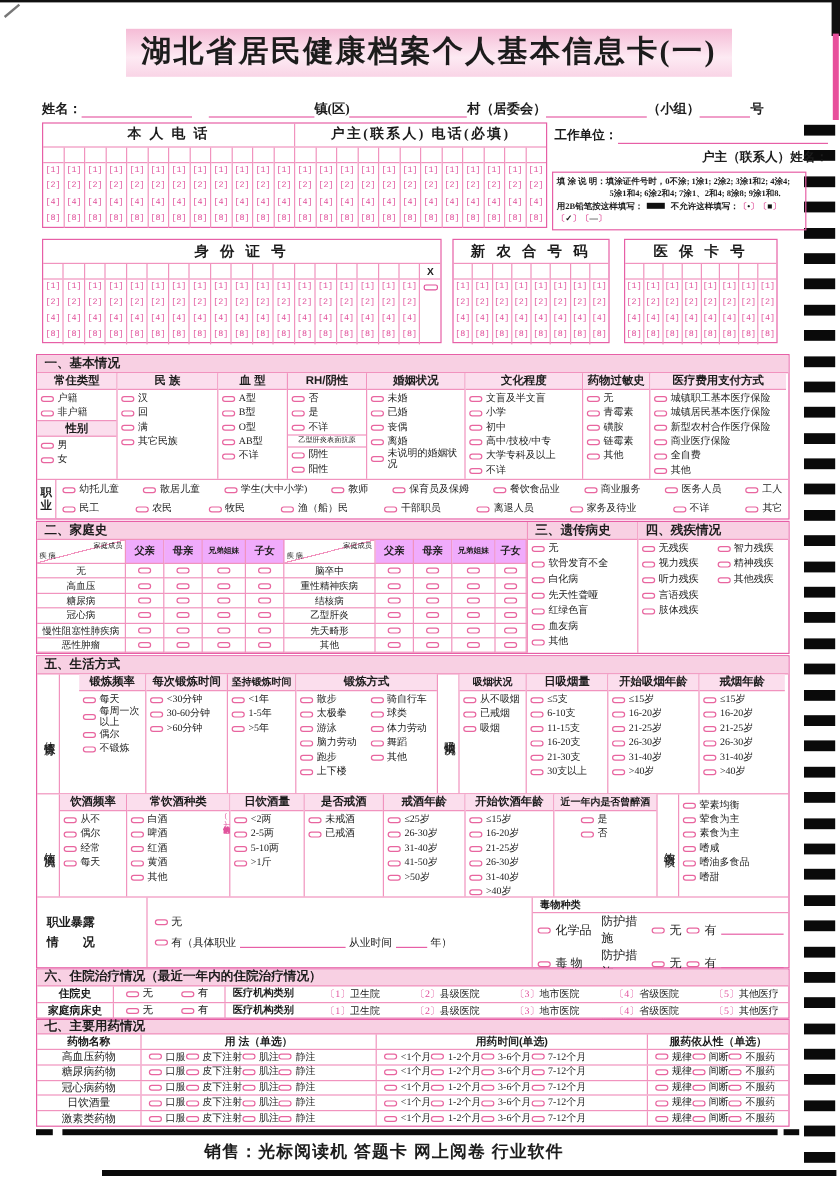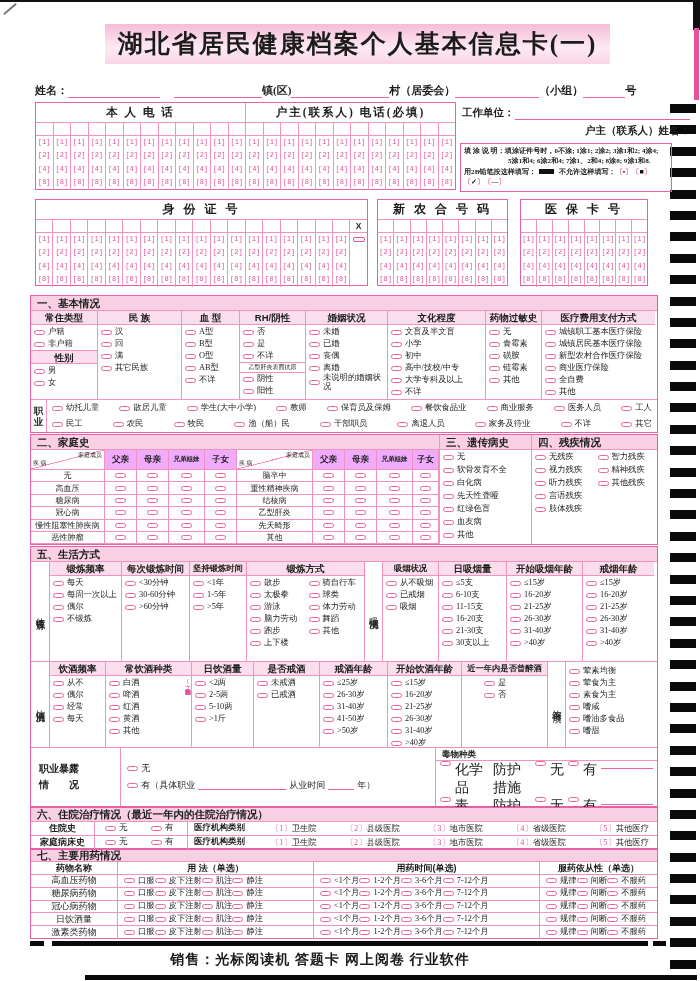--- a/index.html
+++ b/index.html
@@ -42,21 +42,21 @@
   .half{flex:1;display:flex;}
   .half + .half{border-left:1.5px solid var(--pb);}
   .darea{display:flex;width:100%;}
   .dcol{flex:1;display:flex;flex-direction:column;}
   .dcol + .dcol{border-left:1px solid var(--pb);}
   .dblank{height:13px;border-bottom:1px solid var(--pb);font-size:8.5px;font-weight:bold;
     text-align:center;line-height:12px;}
   .dcell{height:13.4px;font-size:7px;color:var(--ptx);text-align:center;line-height:13.4px;
     font-family:"Liberation Mono",monospace;white-space:nowrap;}
   .id-hdr{height:20px;border-bottom:1px solid var(--pb);text-align:center;line-height:19px;
-    font-family:Liberation Serif, serif;font-weight:bold;font-size:12px;letter-spacing:3px;}
+    font-family:Liberation Sans, sans-serif;font-weight:bold;font-size:12px;letter-spacing:3px;}
   .wbub{display:inline-block;width:12px;height:5px;border:1px solid var(--ptx);border-radius:2px;margin-top:4px;}
 
   
   .wrow{position:absolute;left:462px;width:228px;height:16px;display:flex;align-items:flex-end;
     font-family:"Liberation Serif",serif;font-size:10.5px;font-weight:bold;}
   .wrow .ul{flex:1;}
   .instr{position:absolute;left:460px;top:143px;width:212px;height:49px;border:1.5px solid var(--pbd);
     font-family:"Liberation Serif",serif;font-size:7.1px;line-height:1.45;padding:2px 3px;font-weight:bold;}
   .instr .ind{padding-left:44px;}
   .pencil-mark{display:inline-block;width:15px;height:5px;background:#111;margin:0 3px;}
@@ -113,39 +113,39 @@
   .dis{width:137px;border-left:1px solid var(--pb);}
   .gen .opt,.dis .opt{min-height:13px;}
   .dis-cols{display:flex;}
   .dis-cols .opts{flex:1;}
 
   
   #sec5{top:546px;height:261px;}
   .s5-a{display:flex;height:100px;border-bottom:1px solid var(--pb);}
   .s5-b{display:flex;height:86px;border-bottom:1px solid var(--pb);}
   .s5-c{display:flex;height:58px;}
-  .a1{width:18px;} .a2{width:72px;} .a3{width:68px;} .a4{width:57px;} .a5{width:118px;}
+  .a1{width:18px;} .a2{width:72px;padding-left:16px;} .a3{width:68px;} .a4{width:57px;} .a5{width:118px;}
   .a6{width:18px;} .a7{width:56px;} .a8{width:68px;} .a9{width:76px;} .a10{width:72px;}
   .b1{width:18px;} .b2{width:56px;} .b3{width:86px;position:relative;} .b4{width:62px;}
   .b5{width:66px;} .b6{width:68px;} .b7{width:74px;} .b8{width:86px;} .b9{width:18px;} .b10{width:89px;}
   .mode-cols{display:flex;}
   .mode-cols .opts{width:59px;}
   .vnote{position:absolute;right:1px;top:16px;writing-mode:vertical-rl;text-orientation:upright;
     font-size:5.8px;color:var(--ptx);line-height:1;}
   .chdr.sm8{font-size:8.3px;}
   .exp-label{width:92px;border-right:1px solid var(--pb);display:flex;flex-direction:column;
     justify-content:center;font-size:10px;font-weight:bold;padding-left:8px;gap:2px;}
   .exp-opts{width:322px;border-right:1px solid var(--pb);display:flex;flex-direction:column;
     justify-content:center;gap:4px;padding-left:6px;}
   .exp-row{display:flex;align-items:center;gap:3px;font-size:9px;font-family:"Liberation Serif",serif;}
   .toxin{flex:1;display:flex;flex-direction:column;}
   .tox-hdr{height:13px;line-height:12px;font-size:8.5px;font-weight:bold;padding-left:6px;
     border-bottom:1px solid var(--pb);}
   .tox-rows{flex:1;display:flex;flex-direction:column;justify-content:space-around;padding:0 4px;}
-  .tox-row{display:flex;align-items:flex-start;gap:4px;font-size:14px;font-family:Liberation Mono, monospace;}
+  .tox-row{display:flex;align-items:center;gap:4px;font-size:10px;font-family:Liberation Serif, serif;}
   .tox-row .nm{width:34px;} .tox-row .pr{width:38px;}
   .tox-row .ul{width:52px;height:8px;}
 
   
   #sec6{top:807px;height:42px;}
   .h-row{display:flex;height:13.5px;border-bottom:1px solid var(--pb);align-items:center;}
   .h-row:last-child{border-bottom:none;}
   .h-lab{width:64px;text-align:center;font-size:9px;font-weight:bold;border-right:1px solid var(--pb);
     align-self:stretch;display:flex;align-items:center;justify-content:center;}
   .h-no,.h-yes{width:46px;display:flex;align-items:center;gap:3px;padding-left:10px;

